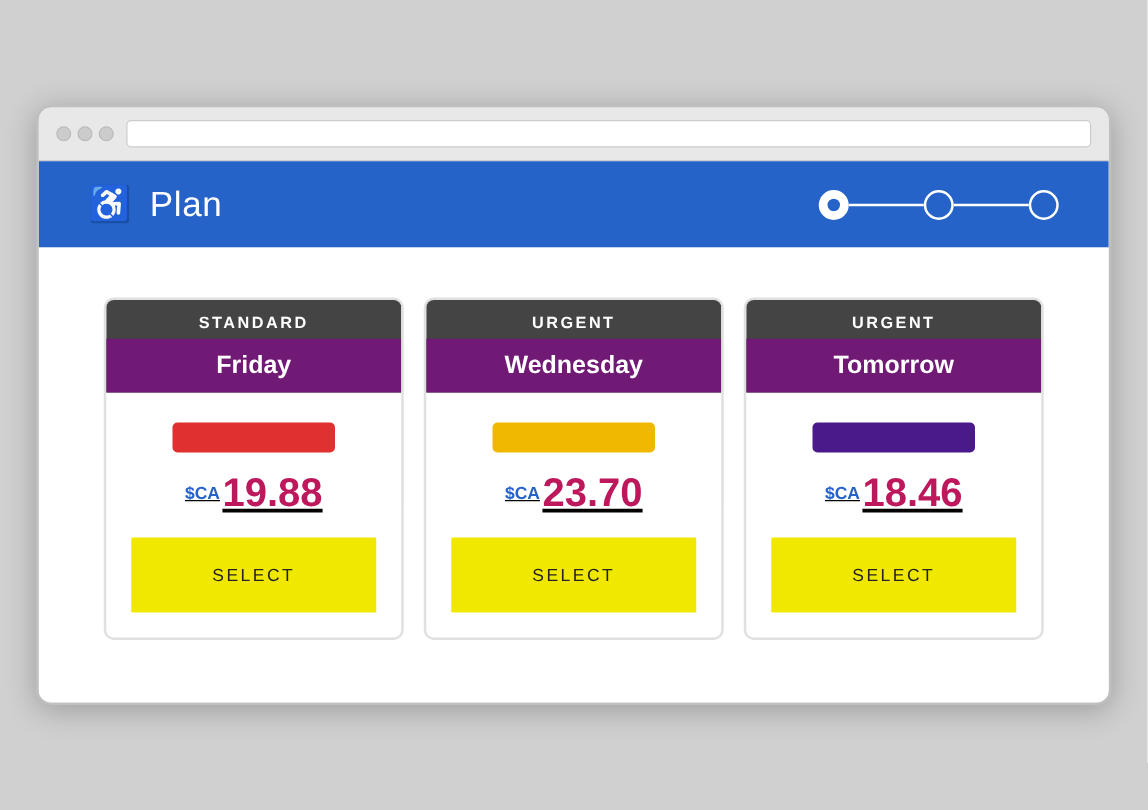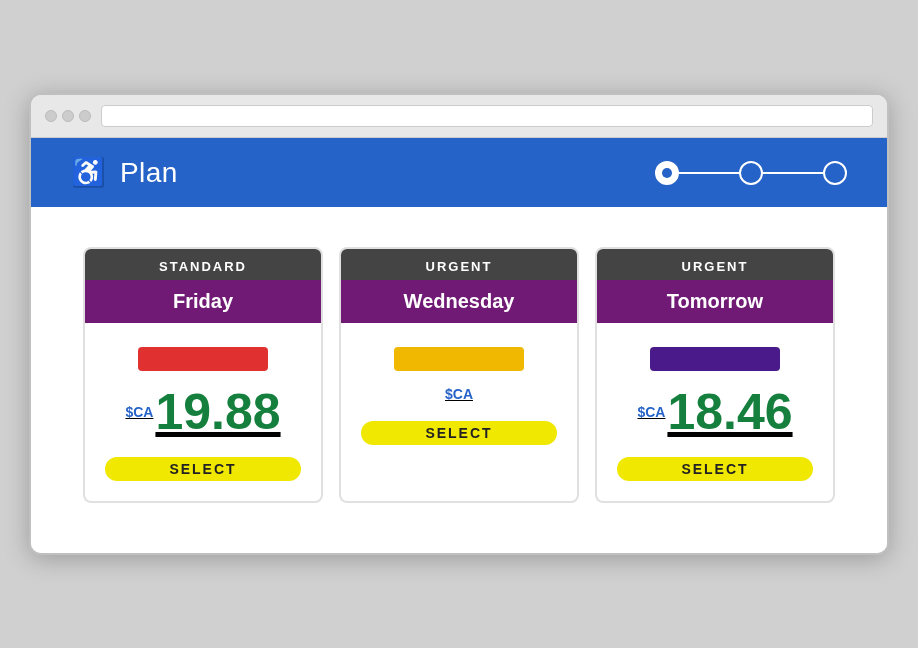--- a/index.html
+++ b/index.html
@@ -189,33 +189,33 @@
 
     .price-currency {
       font-size: 14px;
       font-weight: 700;
       color: #2563c8;
       vertical-align: super;
       line-height: 1;
     }
 
     .price-amount {
-      font-size: 50px;
+      font-size: 32px;
       font-weight: 900;
-      color: #15803d;
+      color: #be185d;
       line-height: 1;
     }
 
     .select-btn {
       background: #f0e800;
       border: none;
-      border-radius: 12px;
-      padding: 4px 36px;
+      border-radius: 1px;
+      padding: 22px 36px;
       font-size: 14px;
-      font-weight: 700;
+      font-weight: 400;
       letter-spacing: 2px;
       cursor: pointer;
       color: #222;
       width: 100%;
       margin-top: 4px;
     }
   </style>
 </head>
 <body>
 
@@ -265,20 +265,21 @@
       <div class="card-header">
         <div class="card-label">URGENT</div>
         <div class="card-day-bar">
           <span class="card-day">Wednesday</span>
         </div>
       </div>
       <div class="card-body">
         <div class="color-bar" style="background:#f0b800"></div>
         <div class="price-container">
           <span class="price-currency">$CA</span>
+          <span class="price-amount">23.70</span>
         </div>
         <button class="select-btn">SELECT</button>
       </div>
     </div>
         <div class="card">
       <div class="card-header">
         <div class="card-label">URGENT</div>
         <div class="card-day-bar">
           <span class="card-day">Tomorrow</span>
         </div>

